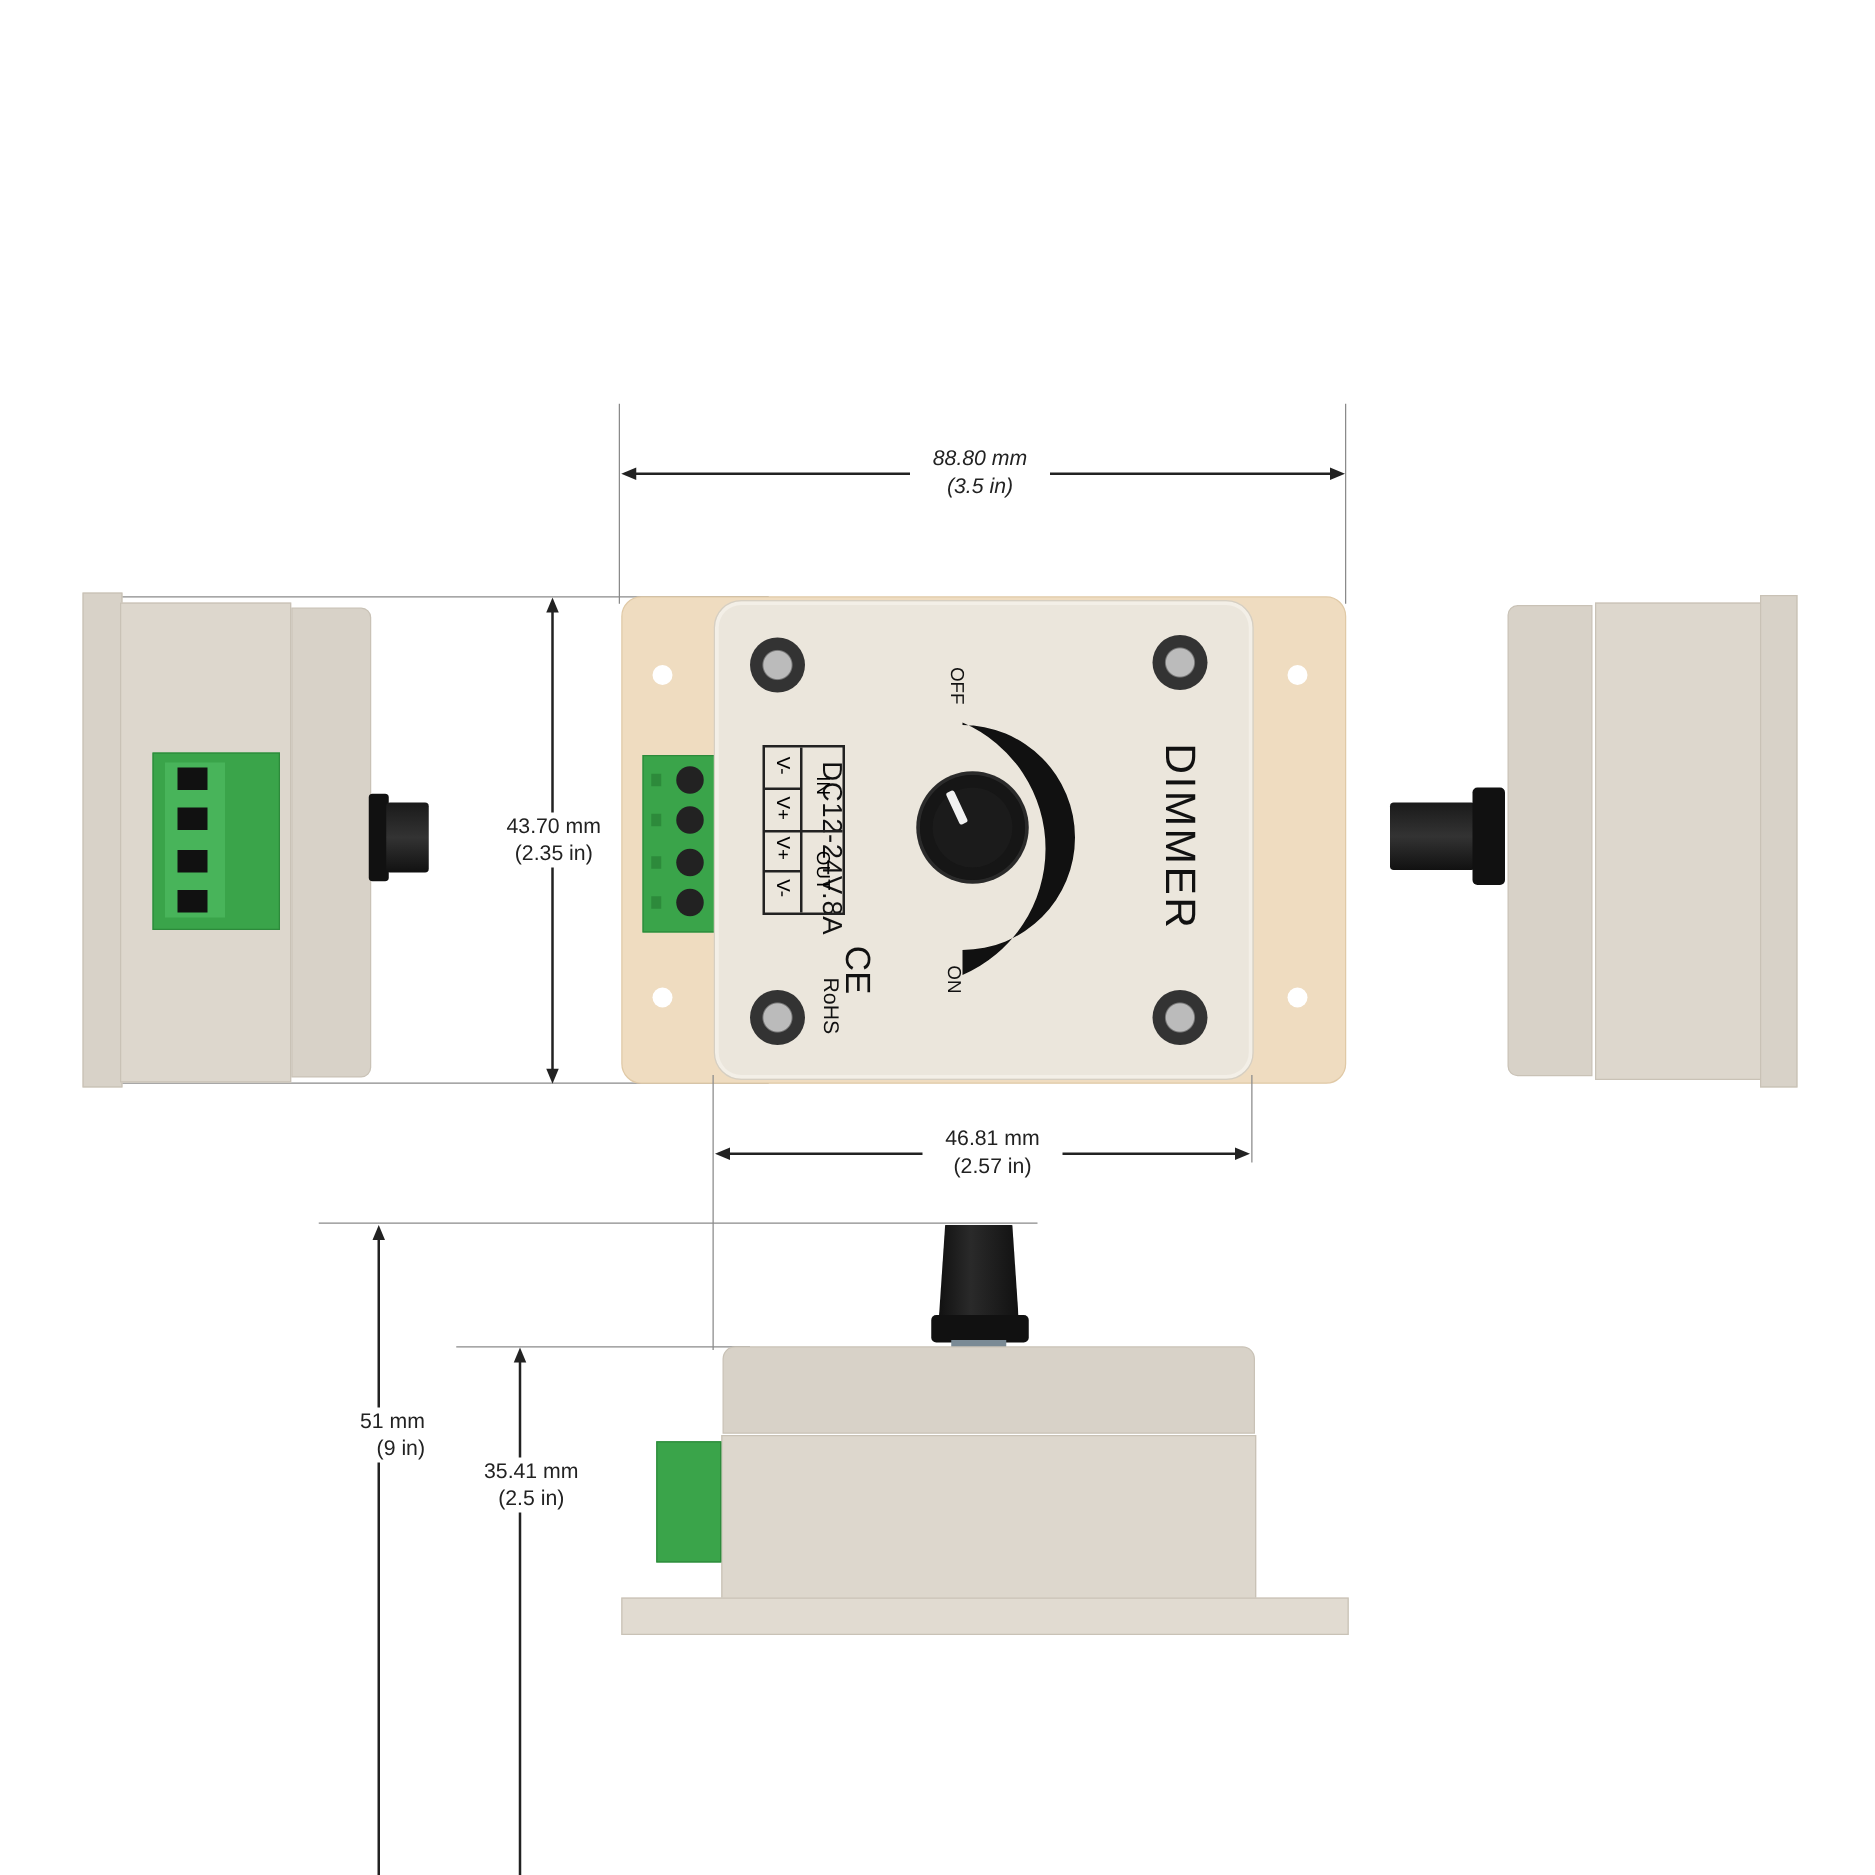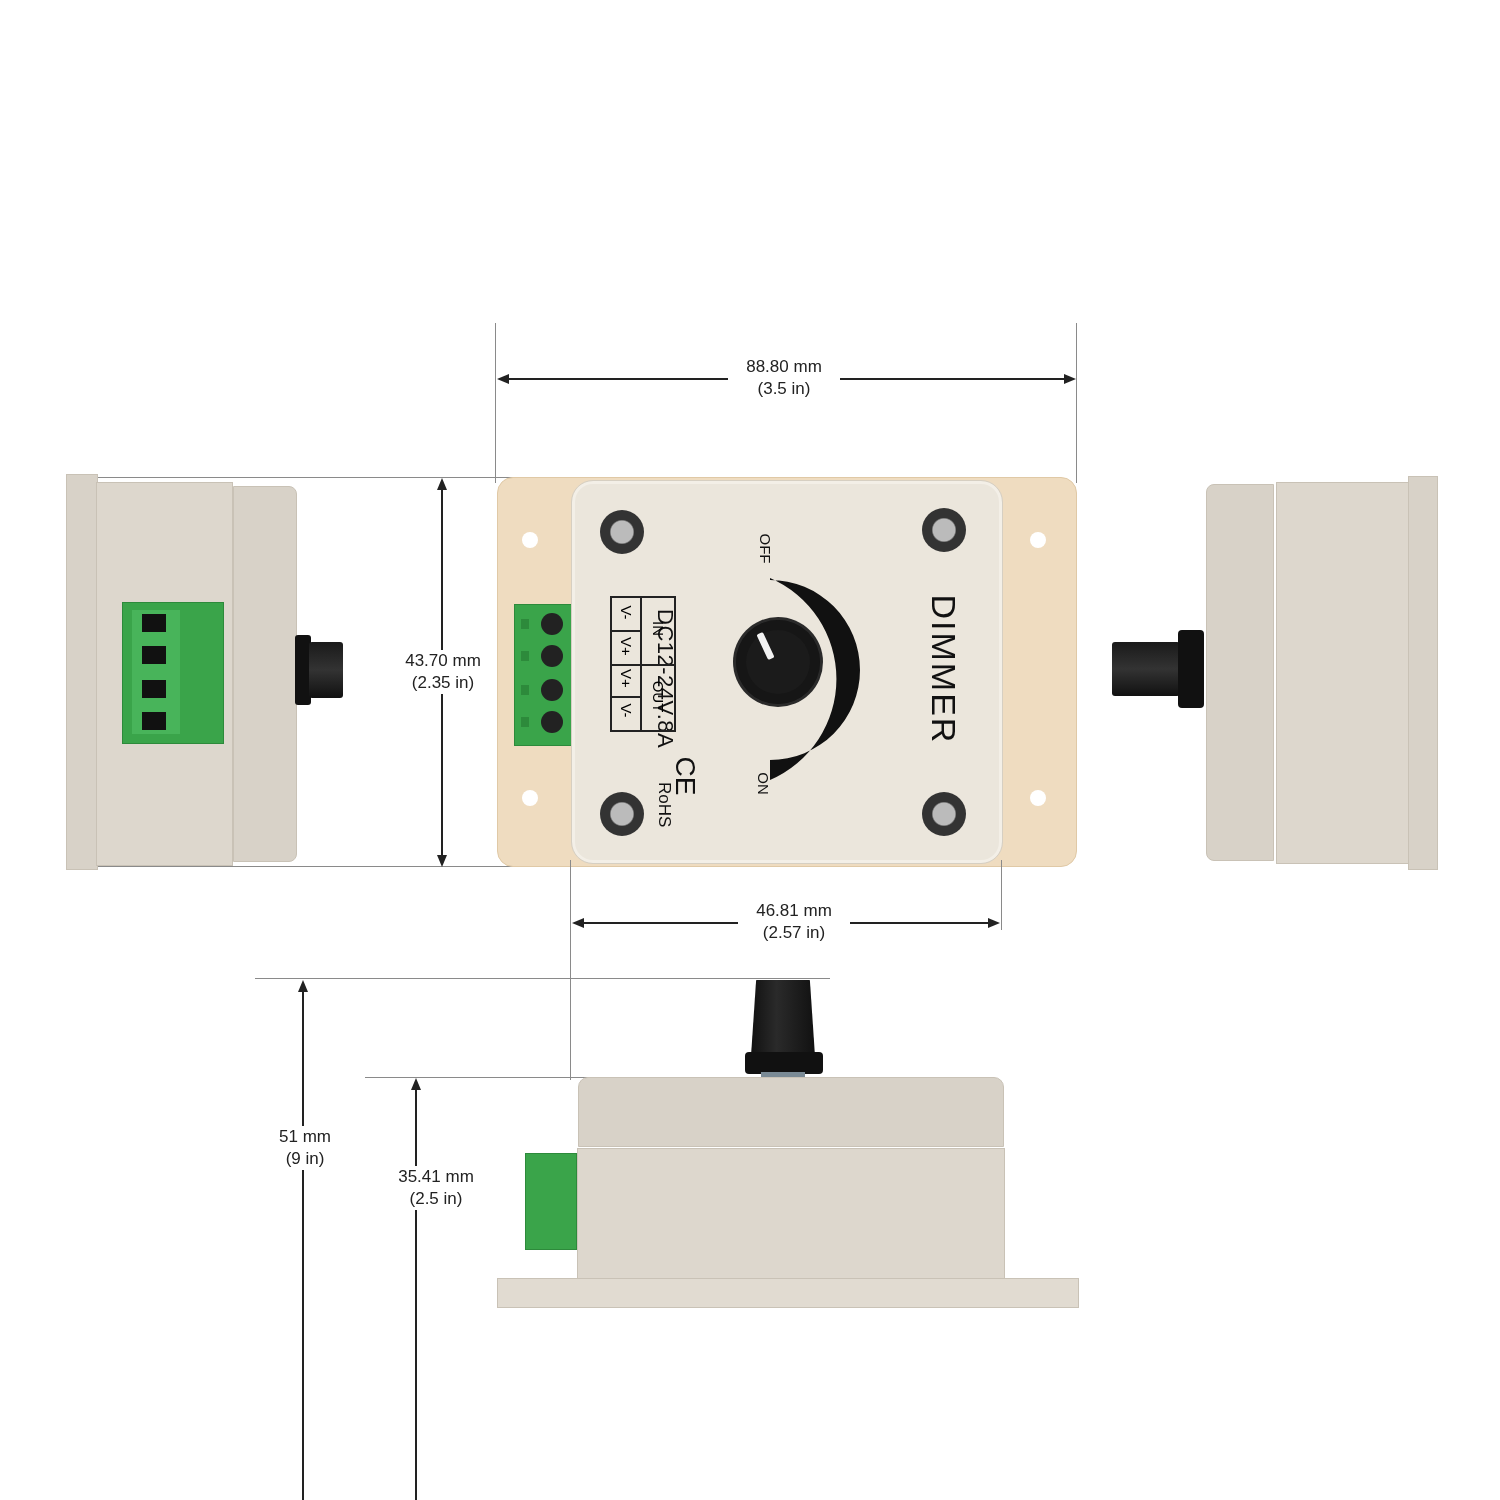--- a/index.html
+++ b/index.html
@@ -24,21 +24,21 @@
     .green { background:#3aa44a; }
   </style>
 </head>
 <body>
 
 <div class="line-v" style="left:495px;top:323px;height:160px;"></div>
 <div class="line-v" style="left:1076px;top:323px;height:160px;"></div>
 <div class="dim-h" style="left:500px;top:378px;width:572px;"></div>
 <div class="arrow-l" style="left:497px;top:374px;"></div>
 <div class="arrow-r" style="left:1064px;top:374px;"></div>
-<div class="label" style="left:728px;top:356px;width:100px;">
+<div class="label" style="left:728px;top:356px;width:100px;font-style:italic;">
   <span>88.80 mm</span>
   <span>(3.5 in)</span>
 </div>
 
 <div class="line-h" style="left:95px;top:477px;width:520px;"></div>
 <div class="line-h" style="left:95px;top:866px;width:520px;"></div>
 <div class="abs beige" style="left:66px;top:474px;width:30px;height:394px;border:1px solid #c9c2b6;"></div>
 <div class="abs beige2" style="left:96px;top:482px;width:135px;height:382px;border:1px solid #c9c2b6;"></div>
 <div class="abs beige" style="left:233px;top:486px;width:62px;height:374px;border:1px solid #c9c2b6;border-radius:0 8px 8px 0;"></div>
 
@@ -146,23 +146,23 @@
   <div class="abs" style="left:18px;top:92px;width:44px;height:6px;background:#7a8a95;"></div>
 </div>
 <div class="abs beige" style="left:578px;top:1077px;width:424px;height:68px;border:1px solid #c9c2b6;border-radius:10px 10px 0 0;"></div>
 <div class="abs beige2" style="left:577px;top:1148px;width:426px;height:130px;border:1px solid #c9c2b6;"></div>
 <div class="abs flange" style="left:497px;top:1278px;width:580px;height:28px;background:#e1dbd1;border:1px solid #c9c2b6;"></div>
 <div class="abs green" style="left:525px;top:1153px;width:50px;height:95px;border:1px solid #2d8a3b;"></div>
 
 <div class="dim-v" style="left:302px;top:984px;height:618px;"></div>
 <div class="arrow-u" style="left:298px;top:980px;"></div>
 
-<div class="label" style="left:264px;top:1126px;width:70px;">
+<div class="label" style="left:264px;top:1126px;width:70px;text-align:right;">
   <span>51 mm</span>
   <span>(9 in)</span>
 </div>
 
 <div class="dim-v" style="left:415px;top:1082px;height:520px;"></div>
 <div class="arrow-u" style="left:411px;top:1078px;"></div>
-<div class="label" style="left:385px;top:1166px;width:90px;">
+<div class="label" style="left:374px;top:1166px;width:90px;">
   <span>35.41 mm</span>
   <span>(2.5 in)</span>
 </div>
 
 </body></html>

